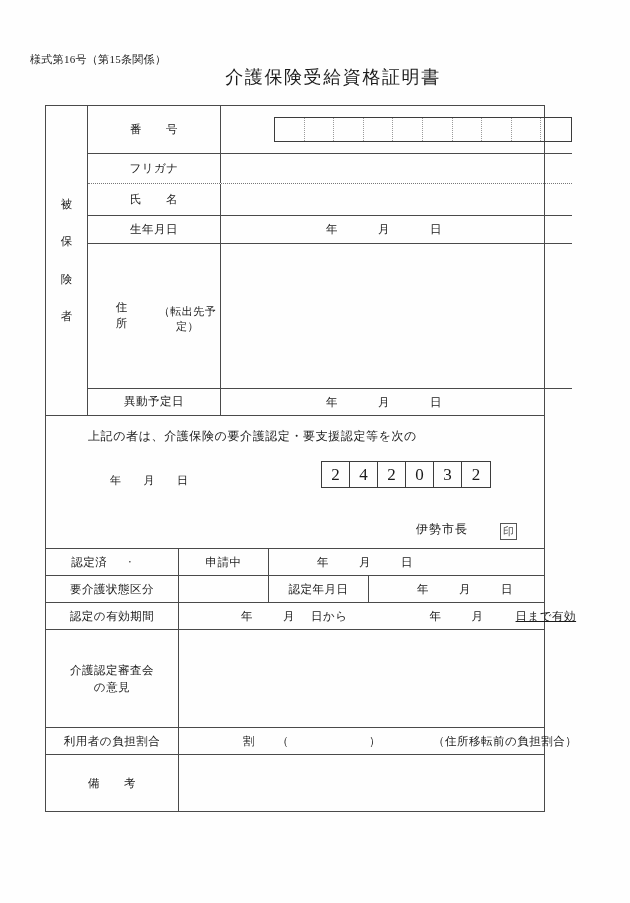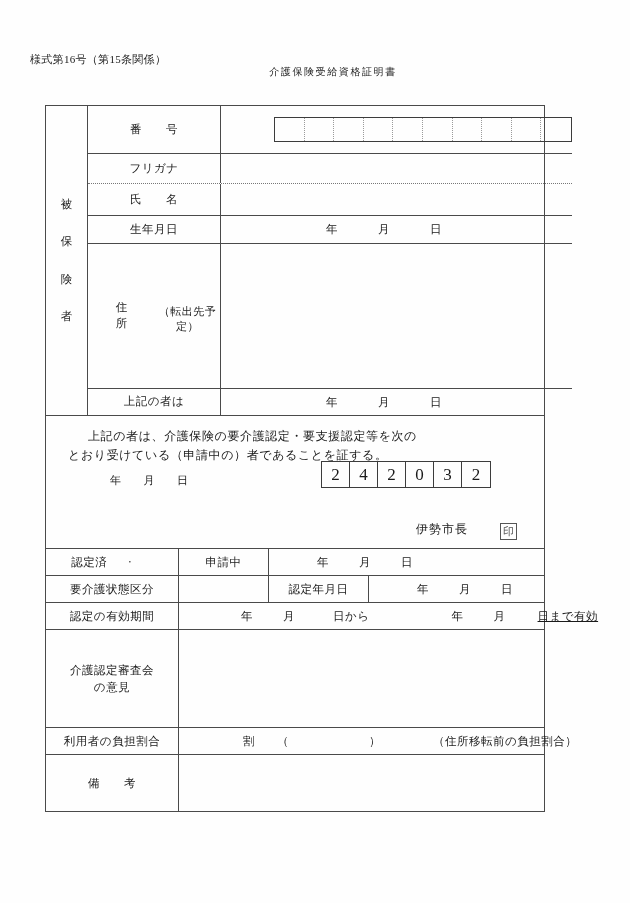--- a/index.html
+++ b/index.html
@@ -30,21 +30,21 @@
     font-size: 11px;
     letter-spacing: 0.3px;
     white-space: nowrap;
   }
   .doc-title {
     position: absolute;
     left: 12px;
     right: 0;
     top: 65px;
     text-align: center;
-    font-size: 10px;
+    font-size: 18px;
     letter-spacing: 1.6px;
     padding-left: 24px;
   }
 
   
   .form-frame {
     position: absolute;
     left: 45px;
     top: 105px;
     width: 500px;
@@ -279,21 +279,21 @@
   .period-cell {
     display: flex;
     align-items: center;
     box-sizing: border-box;
     font-size: 11.5px;
     letter-spacing: 0.5px;
     white-space: nowrap;
   }
   .period-cell .from { margin-left: 62px; }
   .period-cell .from .m { margin-left: 30px; }
-  .period-cell .from .d { margin-left: 38px; text-align: center; }
+  .period-cell .from .d { margin-left: 16px; text-align: center; }
   .period-cell .to { margin-left: 82px; }
   .period-cell .to .m { margin-left: 30px; }
   .period-cell .to .d { margin-left: 32px; text-decoration: underline; }
 
   .burden-cell {
     display: flex;
     align-items: center;
     box-sizing: border-box;
     font-size: 11.5px;
     letter-spacing: 0.5px;
@@ -367,33 +367,32 @@
 
         <div class="irow h-addr">
           <div class="ilabel addr">
             <div class="l1">住　　所</div>
             <div class="l2">（転出先予定）</div>
           </div>
           <div class="ivalue addr"></div>
         </div>
 
         <div class="irow nobottom h-move">
-          <div class="ilabel">上記の者は</div>
+          <div class="ilabel">異動予定日</div>
           <div class="ivalue">
             <span class="ymd pos-move"><span class="y">年</span><span class="m">月</span><span class="d">日</span></span>
           </div>
         </div>
 
       </div>
     </div>
 
     <div class="cert-block">
       <div class="cert-text">
         <div class="l1">上記の者は、介護保険の要介護認定・要支援認定等を次の</div>
-        <div class="l2">とおり受けている（申請中の）者であることを証する。</div>
       </div>
 
       <div class="cert-date"><span class="y">年</span><span class="m">月</span><span class="d">日</span></div>
 
       <div class="digit-box">
         <div class="dcell">2</div>
         <div class="dcell">4</div>
         <div class="dcell">2</div>
         <div class="dcell">0</div>
         <div class="dcell">3</div>

